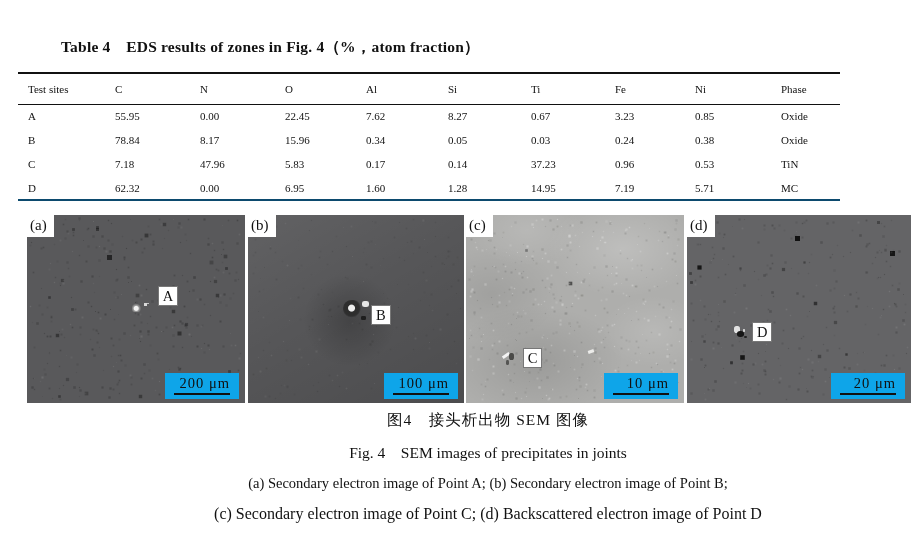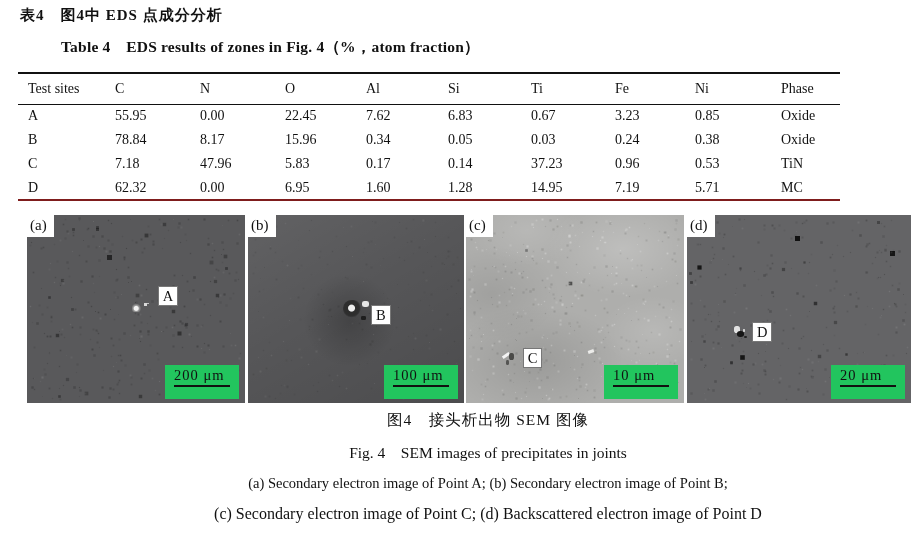--- a/index.html
+++ b/index.html
@@ -8,21 +8,21 @@
 
   
   .title-cn{position:absolute;left:20px;top:6px;font-size:15px;font-weight:bold;
             letter-spacing:1px;white-space:nowrap;}
   .title-en{position:absolute;left:20px;top:37px;font-size:15.5px;font-weight:bold;
             white-space:nowrap;letter-spacing:.2px;margin-left:41px;}
 
   
   .eds-table-wrap{position:absolute;left:18px;top:72px;width:822px;}
   table.eds{border-collapse:collapse;table-layout:fixed;width:822px;
-            border-top:2px solid #111;border-bottom:2px solid #7f1d1d;font-size:14px;}
+            border-top:2px solid #111;border-bottom:2px solid #0c4a6e;font-size:11px;}
   table.eds col.c0{width:87px}  table.eds col.c1{width:85px}
   table.eds col.c2{width:85px}  table.eds col.c3{width:81px}
   table.eds col.c4{width:82px}  table.eds col.c5{width:83px}
   table.eds col.c6{width:84px}  table.eds col.c7{width:80px}
   table.eds col.c8{width:86px}  table.eds col.c9{width:69px}
   table.eds th, table.eds td{font-weight:normal;text-align:left;padding:0 0 0 10px;
             white-space:nowrap;overflow:hidden;}
   table.eds thead tr{height:31px;border-bottom:1.5px solid #111;}
   table.eds tbody tr{height:24px;}
 
@@ -47,22 +47,22 @@
 
   .speck-layer{position:absolute;left:0;top:0;width:1px;height:1px;background:transparent;}
 
   .tag{position:absolute;left:0;top:0;background:#fff;color:#111;font-size:15px;
        line-height:17px;padding:2px 7px 3px 3px;}
   .pt-label{position:absolute;background:#fff;color:#111;font-size:14.5px;line-height:16px;
        padding:1px 4px;border:1px solid #777;}
   .lbl-a{left:60%;top:38%;} .lbl-b{left:57%;top:48%;}
   .lbl-c{left:26%;top:71%;} .lbl-d{left:29%;top:57%;}
 
-  .scalebar{position:absolute;right:6px;bottom:4px;background:#22c55e;color:#111;
-       text-align:left;padding:3px 9px 12px 9px;}
+  .scalebar{position:absolute;right:6px;bottom:4px;background:#0ea5e9;color:#111;
+       text-align:right;padding:3px 9px 4px 9px;}
   .scale-text{font-size:14.5px;letter-spacing:1px;line-height:15px;white-space:nowrap;}
   .scale-line{height:2px;background:#111;margin:2px auto 0 auto;width:56px;}
 
   
   .particle{position:absolute;}
   .particle-a{left:48%;top:47%;width:12px;height:9px;
      background:radial-gradient(circle at 35% 60%, #f2f2f2 0 2px, #9a9a9a 3px, rgba(0,0,0,0) 5px);
      box-shadow:6px -3px 0 -3px #d8d8d8, 9px -4px 0 -4px #c4c4c4, 3px 2px 0 -3px #3c3c3c;}
   .particle-b{left:44%;top:45%;width:19px;height:18px;border-radius:45%;
      background:radial-gradient(circle at 45% 45%, #ededed 0 3px, #2d2d2d 4px 7px, rgba(35,35,35,.65) 8px, rgba(0,0,0,0) 9.5px);
@@ -85,21 +85,20 @@
   .cap-cn{top:410px;font-size:15.5px;letter-spacing:1px;}
   .cap-en{top:443px;font-size:15.5px;}
   .cap-sub1{top:475px;font-size:14.5px;text-align:center;}
   .cap-sub2px{top:505px;font-size:16px;}
 </style>
 </head>
 <body>
 
 <div class="page">
 
-  <div class="title-cn">表4　图4中 EDS 点成分分析</div>
   <div class="title-en">Table 4　EDS results of zones in Fig. 4（%，atom fraction）</div>
 
   <div class="eds-table-wrap">
     <table class="eds" id="eds-table">
       <colgroup>
         <col class="c0">
           <col class="c1">
           <col class="c2">
           <col class="c3">
           <col class="c4">
@@ -123,21 +122,21 @@
             <th>Phase</th>
           </tr>
         </thead>
       <tbody id="eds-body">
           <tr>
             <td>A</td>
             <td>55.95</td>
             <td>0.00</td>
             <td>22.45</td>
             <td>7.62</td>
-            <td>6.83</td>
+            <td>8.27</td>
             <td>0.67</td>
             <td>3.23</td>
             <td>0.85</td>
             <td>Oxide</td>
           </tr>
           <tr>
             <td>B</td>
             <td>78.84</td>
             <td>8.17</td>
             <td>15.96</td>

